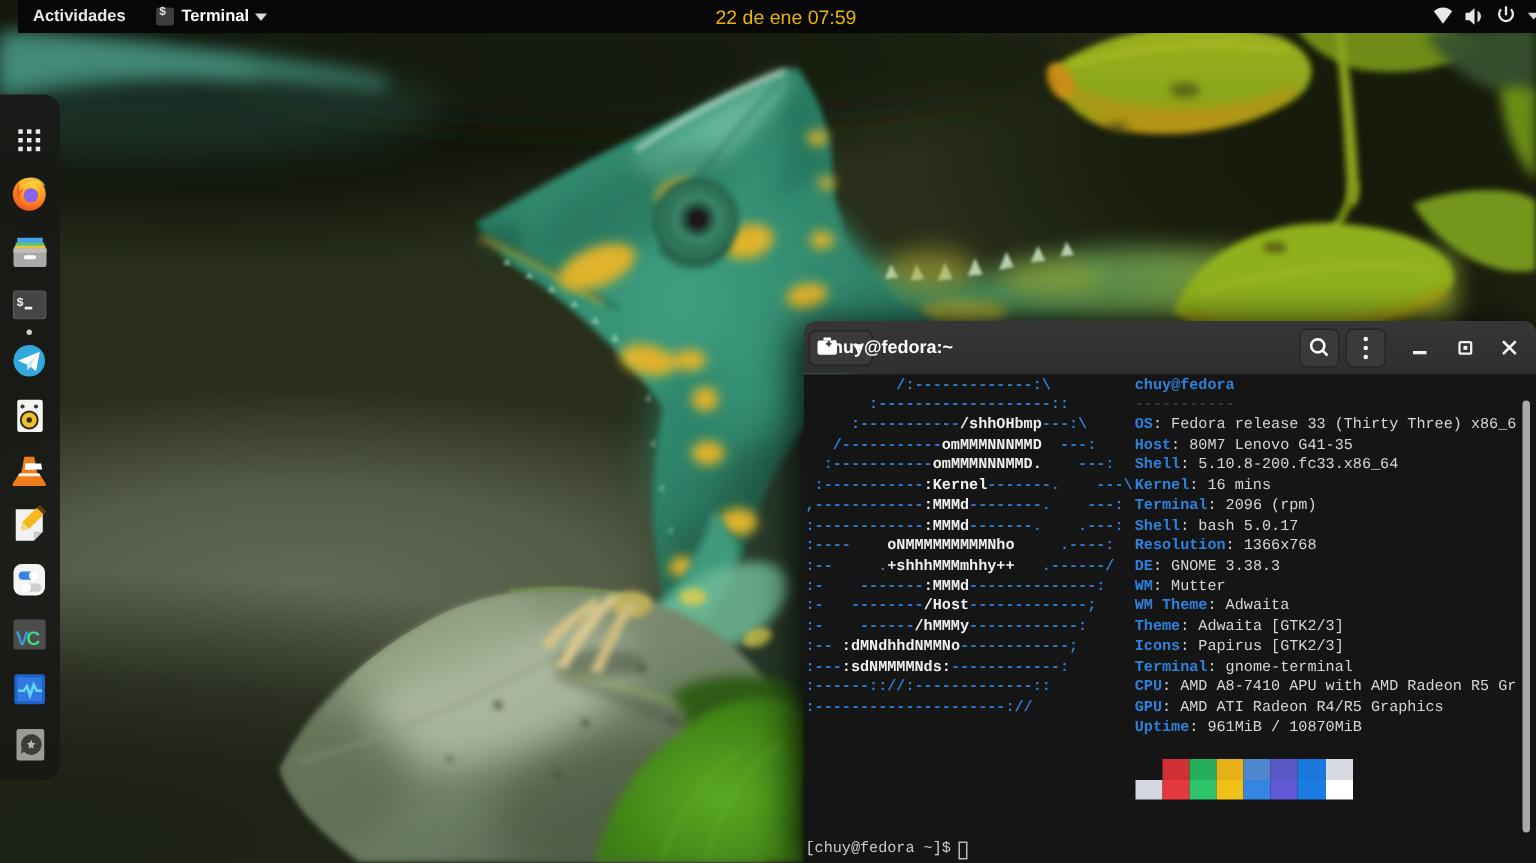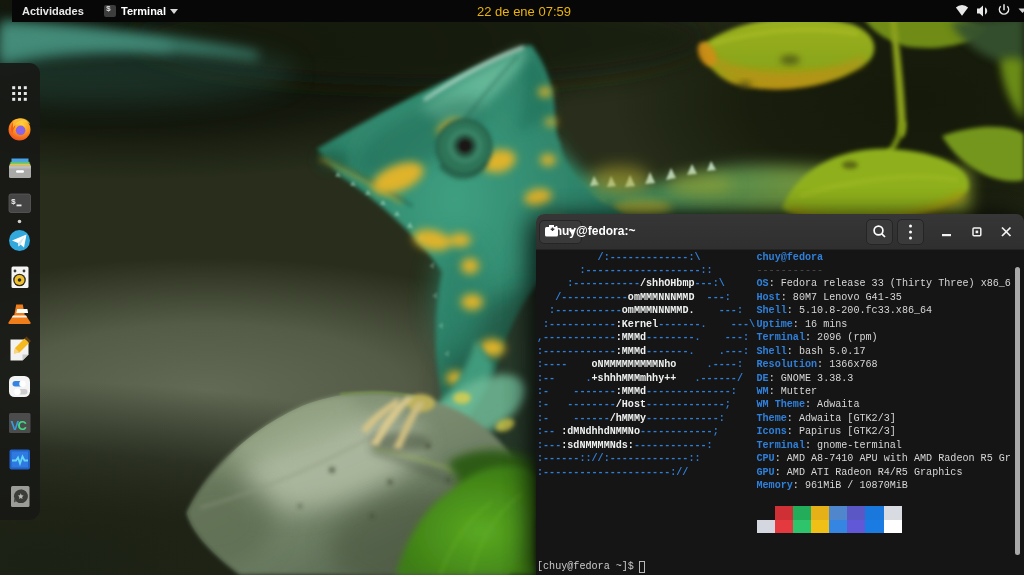--- a/index.html
+++ b/index.html
@@ -411,33 +411,33 @@
 :-    ------<b>/hMMMy</b>------------:
 :-- <b>:dMNdhhdNMMNo</b>------------;
 :---<b>:sdNMMMMNds:</b>------------:
 :------:://:-------------::
 :---------------------://</pre>
     <pre id="info"><b>chuy@fedora</b>
 <span class="sep">-----------</span>
 <b>OS</b>: Fedora release 33 (Thirty Three) x86_6
 <b>Host</b>: 80M7 Lenovo G41-35
 <b>Shell</b>: 5.10.8-200.fc33.x86_64
-<b>Uptime</b>: 16 mins
+<b>Kernel</b>: 16 mins
 <b>Terminal</b>: 2096 (rpm)
 <b>Shell</b>: bash 5.0.17
 <b>Resolution</b>: 1366x768
 <b>DE</b>: GNOME 3.38.3
 <b>WM</b>: Mutter
 <b>WM Theme</b>: Adwaita
 <b>Theme</b>: Adwaita [GTK2/3]
 <b>Icons</b>: Papirus [GTK2/3]
 <b>Terminal</b>: gnome-terminal
 <b>CPU</b>: AMD A8-7410 APU with AMD Radeon R5 Gr
 <b>GPU</b>: AMD ATI Radeon R4/R5 Graphics
-<b>Memory</b>: 961MiB / 10870MiB</pre>
+<b>Uptime</b>: 961MiB / 10870MiB</pre>
     <div class="prow" id="prow1">
       <i style="left:18.15px;background:#cf3036;"></i>
           <i style="left:36.3px;background:#23ad5b;"></i>
           <i style="left:54.45px;background:#e6b117;"></i>
           <i style="left:72.6px;background:#4f86cc;"></i>
           <i style="left:90.75px;background:#5b57c5;"></i>
           <i style="left:108.9px;background:#1a78dd;"></i>
           <i style="left:127.05px;background:#d8dce2;"></i>
     </div>
     <div class="prow" id="prow2">

